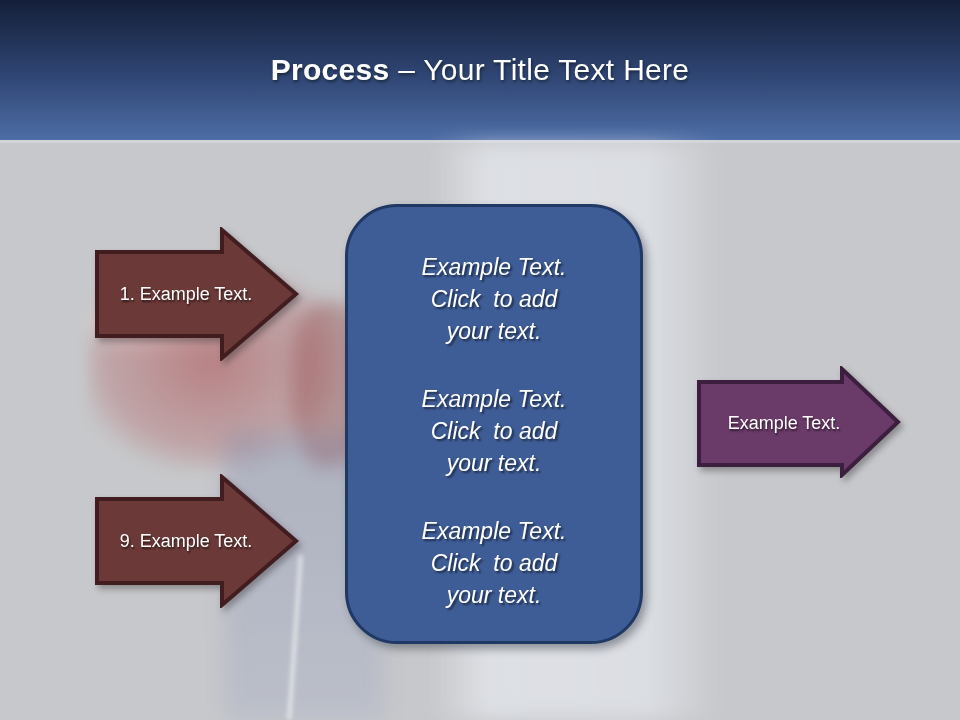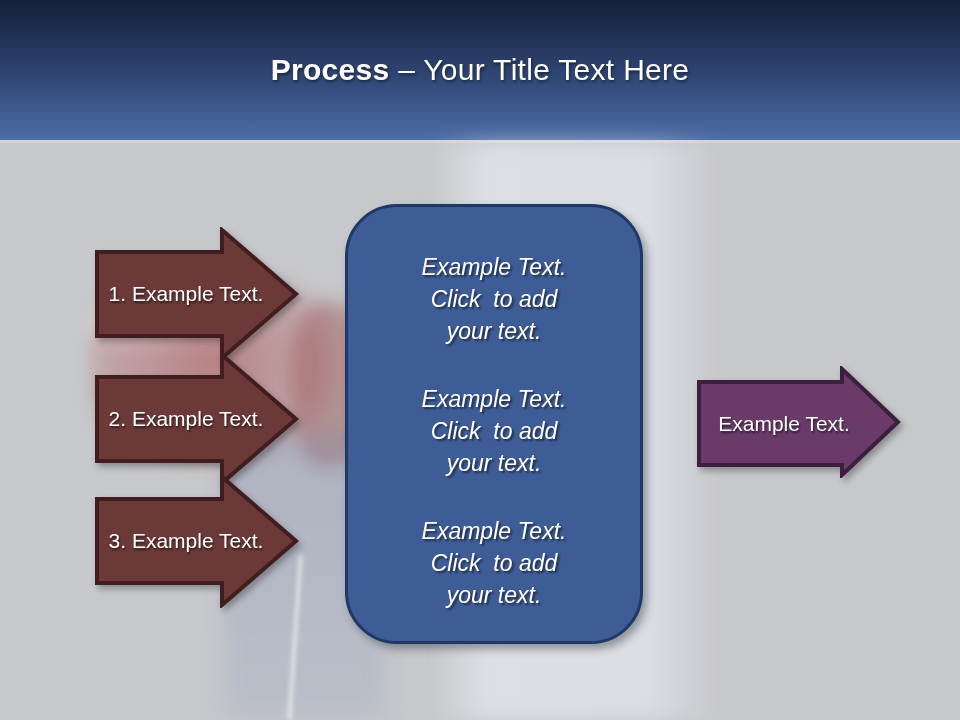--- a/index.html
+++ b/index.html
@@ -39,21 +39,21 @@
   .hint-seam{left:293px;top:555px;width:4px;height:165px;
     background:rgba(255,255,255,.6);filter:blur(2px);transform:rotate(4deg);}
   
   .shape{position:absolute;z-index:2;margin-top:36px;}
   .arrow-svg{display:block;filter:drop-shadow(3px 4px 3px rgba(40,40,40,.38));}
   .arrow-maroon polygon{fill:var(--maroon,#6b3938);stroke:var(--maroon-border,#421d1f);stroke-width:4;}
   .arrow-purple polygon{fill:var(--purple,#6a3a68);stroke:var(--purple-border,#3c1f3e);stroke-width:4;}
   .arrow-label{
     position:absolute;left:6px;width:172px;top:25px;height:84px;
     display:flex;align-items:center;justify-content:center;
-    color:#fff;font-size:21px;white-space:pre;
+    color:#fff;font-size:18px;white-space:pre;
     text-shadow:1px 2px 2px rgba(0,0,0,.55);
   }
   .arrow-purple .arrow-label{top:16px;height:83px;left:4px;width:168px;}
   .center-box{
     left:345px;top:168px;width:298px;height:440px;box-sizing:border-box;
     background:var(--blue-box,#3e5c96);
     border:3px solid var(--blue-box-border,#1f3864);
     border-radius:52px;
     box-shadow:4px 5px 8px rgba(45,50,62,.45);
     display:flex;flex-direction:column;align-items:center;
@@ -83,32 +83,26 @@
     <div class="hint hint-seam"></div>
   </div>
 
   <div class="shape arrow-maroon" style="left:94px;top:191px;width:206px;height:134px;">
     <svg class="arrow-svg" width="206" height="134" viewBox="0 0 206 134">
       <polygon points="3,25 128,25 128,3 202,67 128,131 128,109 3,109"></polygon>
     </svg>
     <div class="arrow-label">1. Example Text.</div>
   </div>
 
-  <div class="shape arrow-maroon" style="left:94px;top:316px;width:206px;height:134px;">
-    <svg class="arrow-svg" width="206" height="134" viewBox="0 0 206 134">
-      <polygon points="3,25 128,25 128,3 202,67 128,131 128,109 3,109"></polygon>
-    </svg>
-    <div class="arrow-label">2. Example Text.</div>
-  </div>
 
   <div class="shape arrow-maroon" style="left:94px;top:438px;width:206px;height:134px;">
     <svg class="arrow-svg" width="206" height="134" viewBox="0 0 206 134">
       <polygon points="3,25 128,25 128,3 202,67 128,131 128,109 3,109"></polygon>
     </svg>
-    <div class="arrow-label">3. Example Text.</div>
+    <div class="arrow-label">9. Example Text.</div>
   </div>
 
   <div class="shape center-box">
     <div class="text-block">
       <div class="box-line">Example Text.</div>
       <div class="box-line">Click  to add</div>
       <div class="box-line">your text.</div>
     </div>
     <div class="text-block">
       <div class="box-line">Example Text.</div>

